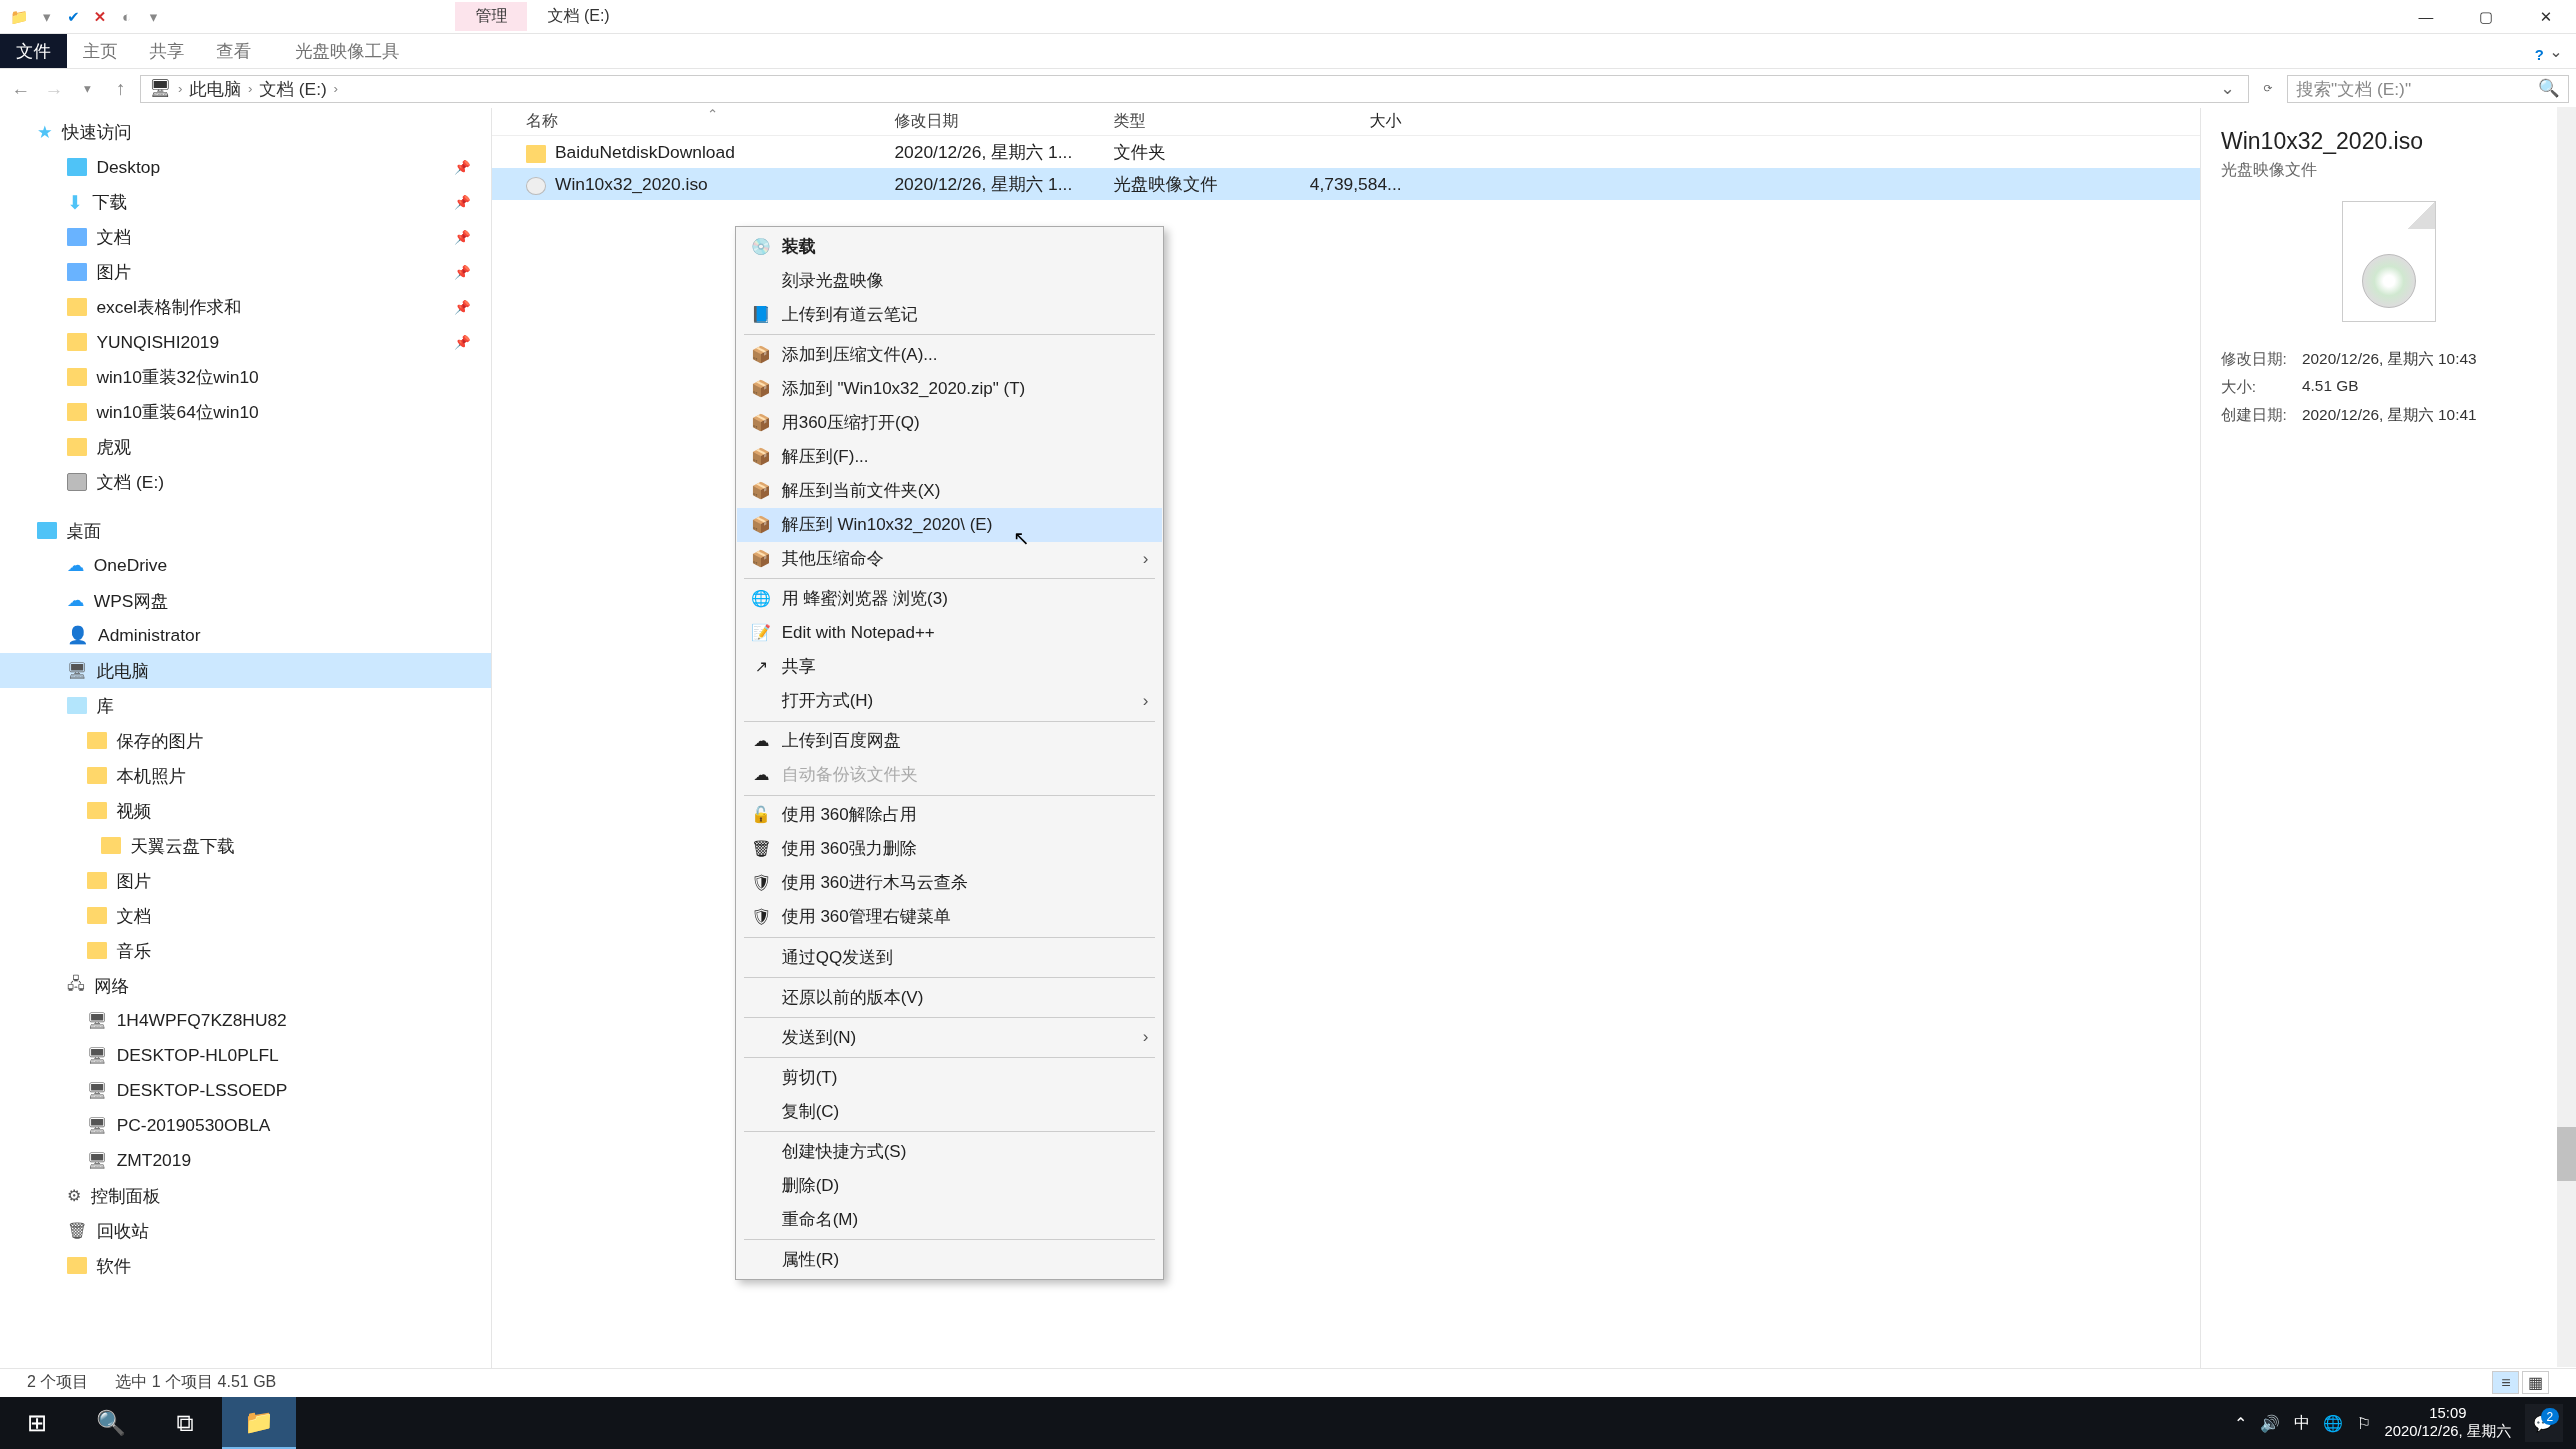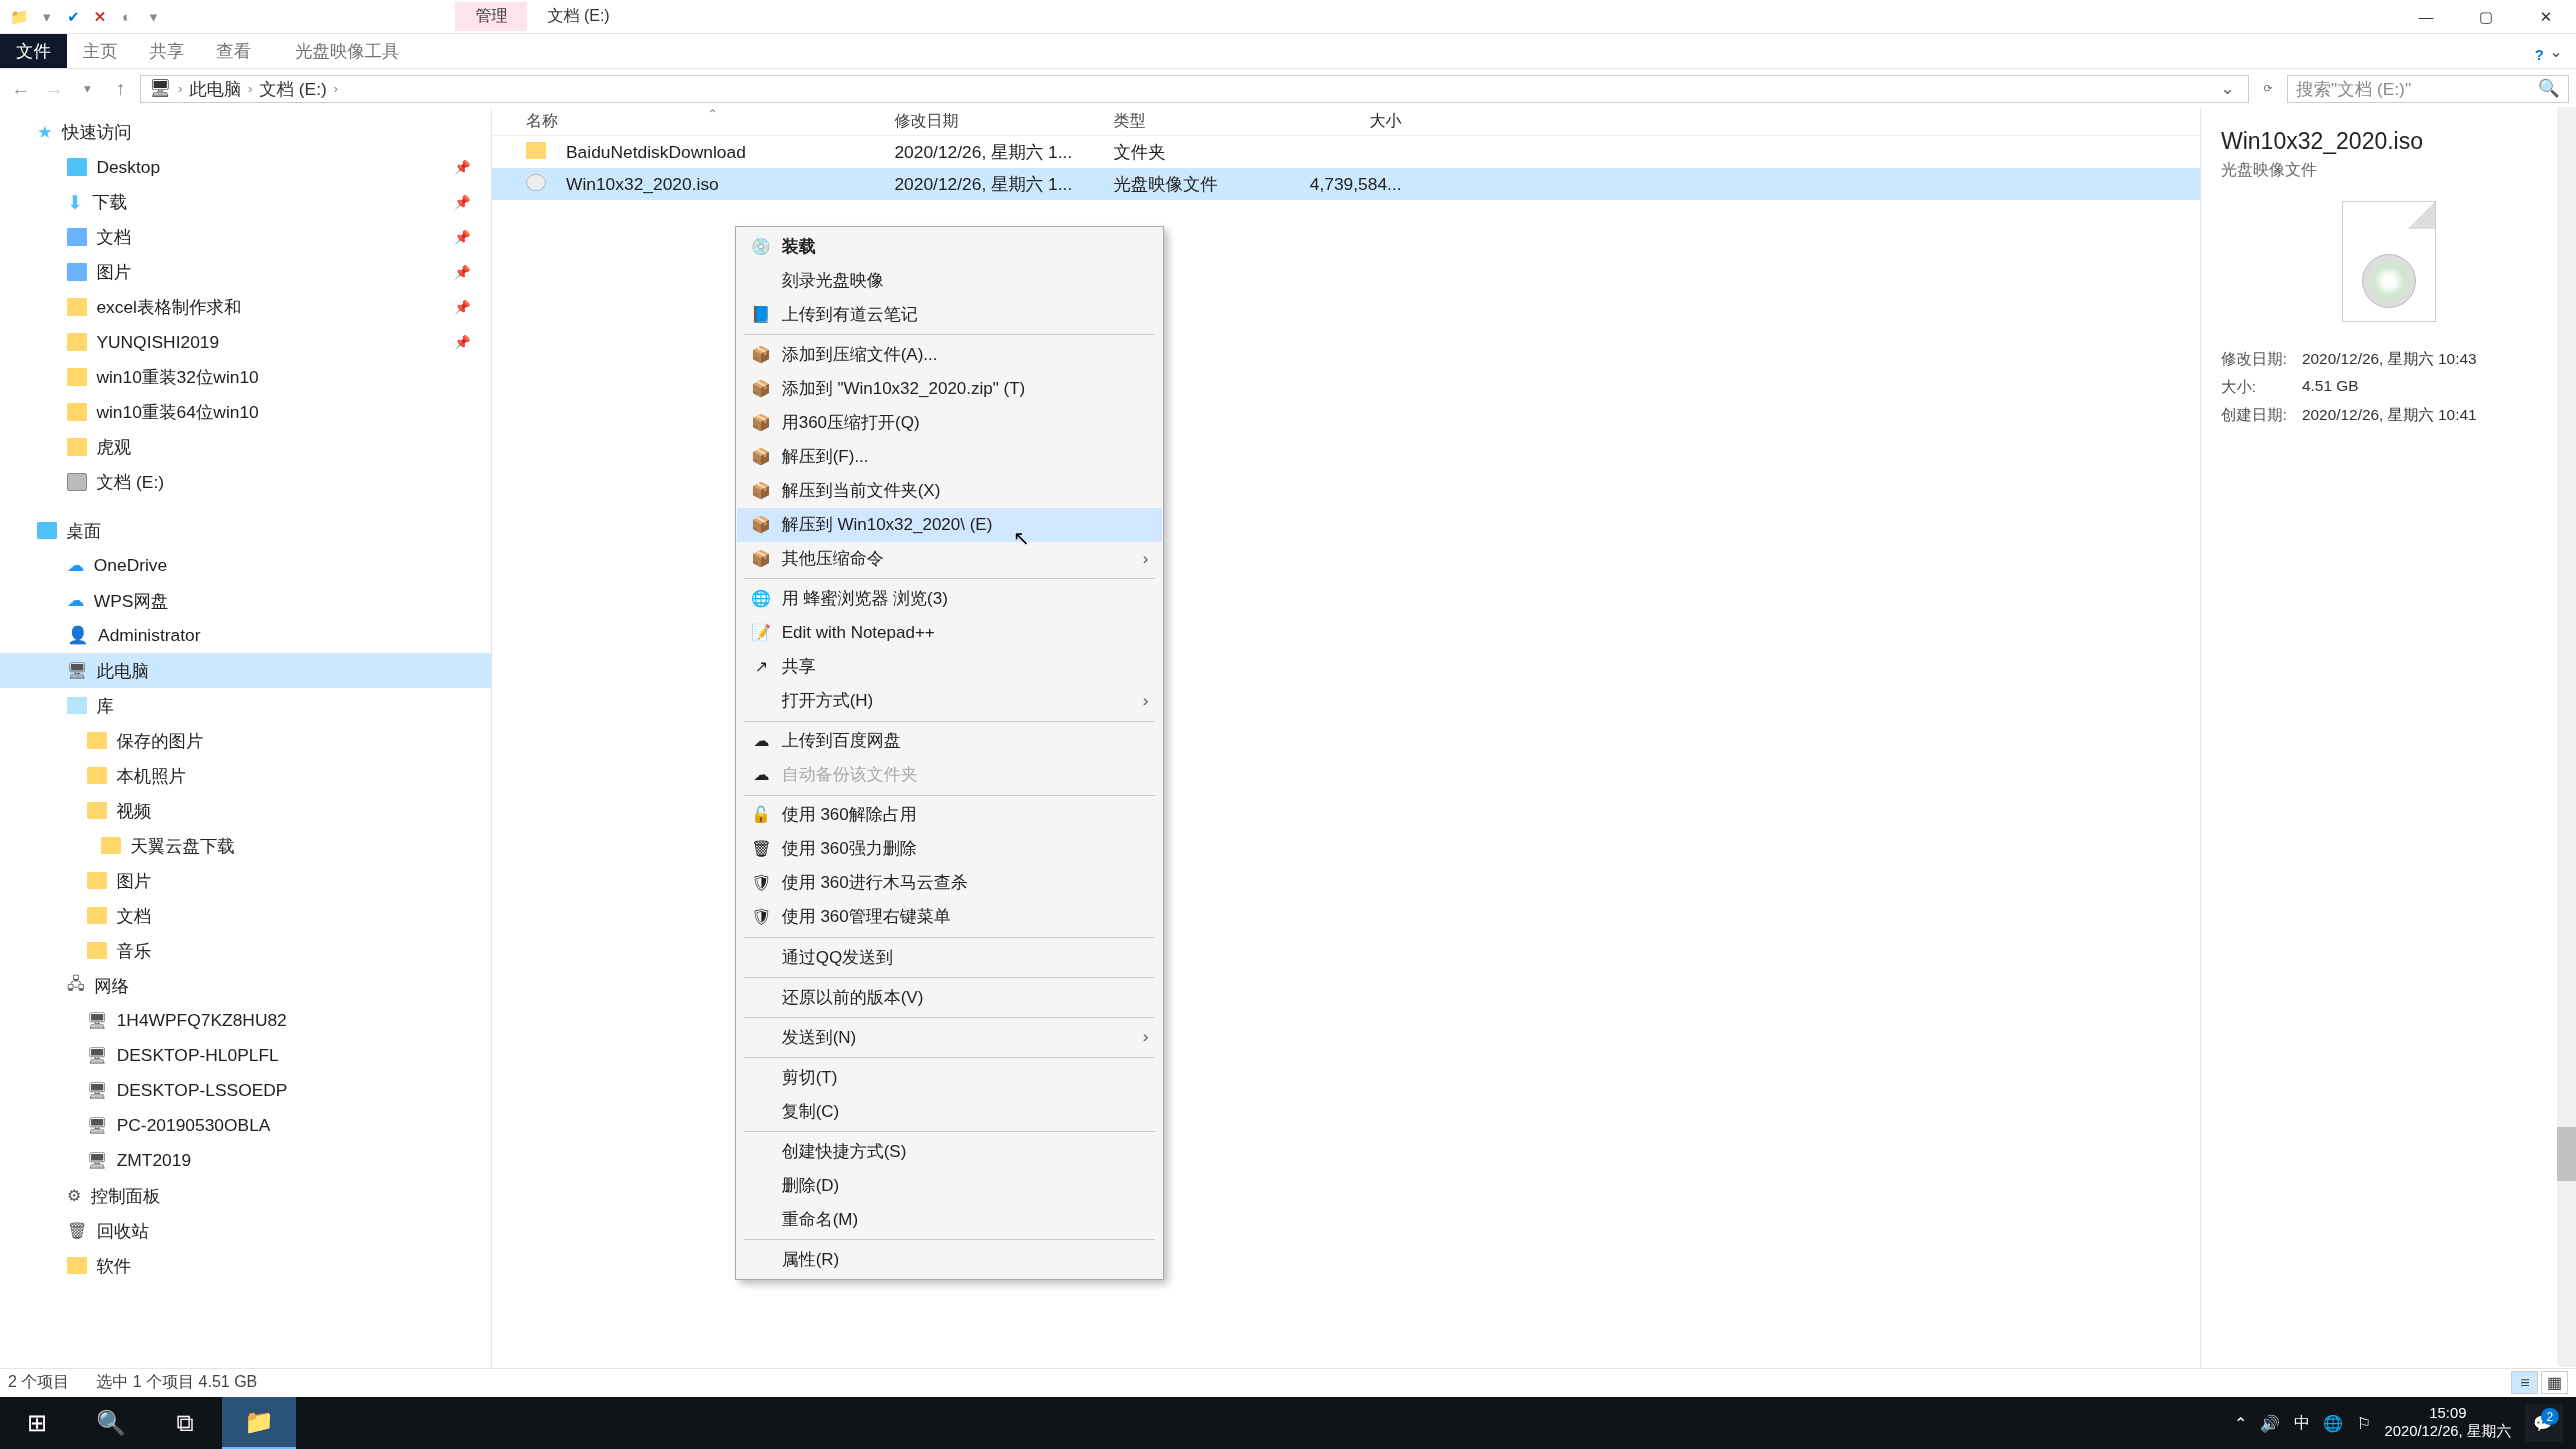--- a/index.html
+++ b/index.html
@@ -58,38 +58,38 @@
 .col.name { width: 389px; padding-left: 34px; }
 .col.date { width: 219px; }
 .col.type { width: 181px; }
 .col.size { width: 134px; text-align: right; padding-right: 13.4px; }
 .sort-arrow { position: absolute; top: -1.3px; left: 215px; font-size: 13.4px; color: #888; }
 
 .filelist { }
 .file-row { display: flex; align-items: center; height: 32px; font-size: 17.4px; color: #222; }
 .file-row.selected { background: #cce8ff; }
 .file-row .col { padding-left: 13.4px; white-space: nowrap; overflow: hidden; text-overflow: ellipsis; }
-.file-row .name { display: flex; align-items: flex-start; gap: 20px; padding-left: 34px; }
+.file-row .name { display: flex; align-items: flex-end; gap: 9px; padding-left: 34px; }
 .file-icon { width: 20px; height: 17.4px; display: inline-block; }
 .ic-folder2 { background: #ffd76a; border-radius: 1.3px; }
 .ic-iso { background: #eee; border: 1.3px solid #bbb; border-radius: 50%; }
 .col.size { color: #222; }
 
 .details { width: 376px; border-left: 0.7px solid #e5e5e5; padding: 20px 20px 0 20px; }
 .details-title { font-size: 23px; color: #222; margin-bottom: 5.4px; }
 .details-sub { font-size: 16px; color: #666; margin-bottom: 20px; }
 .details-thumb { width: 94px; height: 121px; border: 0.7px solid #ccc; margin: 0 auto 27px auto; display: flex; align-items: center; justify-content: center; position: relative; background: #fff; }
 .details-thumb .disc { width: 54px; height: 54px; border-radius: 50%; background: radial-gradient(circle, #fff 15%, #d0e8d0 40%, #ddd 70%); border: 0.7px solid #bbb; position: absolute; bottom: 13.4px; }
 .details-thumb .fold { position: absolute; top: 0; right: 0; width: 27px; height: 27px; background: linear-gradient(135deg, transparent 50%, #ddd 50%); }
 .details-meta { font-size: 15.4px; color: #333; }
 .details-meta .row { display: flex; margin-bottom: 6.7px; }
 .details-meta .label { width: 81px; color: #555; }
 .details-meta .value { flex: 1; }
 
-.statusbar { height: 29.5px; border-top: 0.7px solid #e5e5e5; display: flex; align-items: center; padding: 0 8px; font-size: 16px; color: #444; gap: 27px; }
+.statusbar { height: 29.5px; border-top: 0.7px solid #e5e5e5; display: flex; align-items: center; padding: 0 27px; font-size: 16px; color: #444; gap: 27px; }
 .statusbar .view-toggles { margin-left: auto; display: flex; gap: 2.7px; }
 .view-btn { width: 27px; height: 23px; border: 0.7px solid #ccc; display: flex; align-items: center; justify-content: center; }
 .view-btn.active { background: #cce8ff; }
 
 .taskbar { height: 52px; background: #101318; display: flex; align-items: center; }
 .tb-btn { width: 74px; height: 52px; display: flex; align-items: center; justify-content: center; color: #fff; font-size: 24px; }
 .tb-btn.active { background: #2b5278; border-bottom: 2.7px solid #76b9ed; }
 .tb-tray { margin-left: auto; display: flex; align-items: center; gap: 13.4px; color: #fff; font-size: 16px; padding-right: 13.4px; }
 .tb-clock { text-align: center; line-height: 1.2; font-size: 14.8px; }
 .tb-notif { width: 38px; height: 38px; background: #1a1d23; display: flex; align-items: center; justify-content: center; position: relative; }

